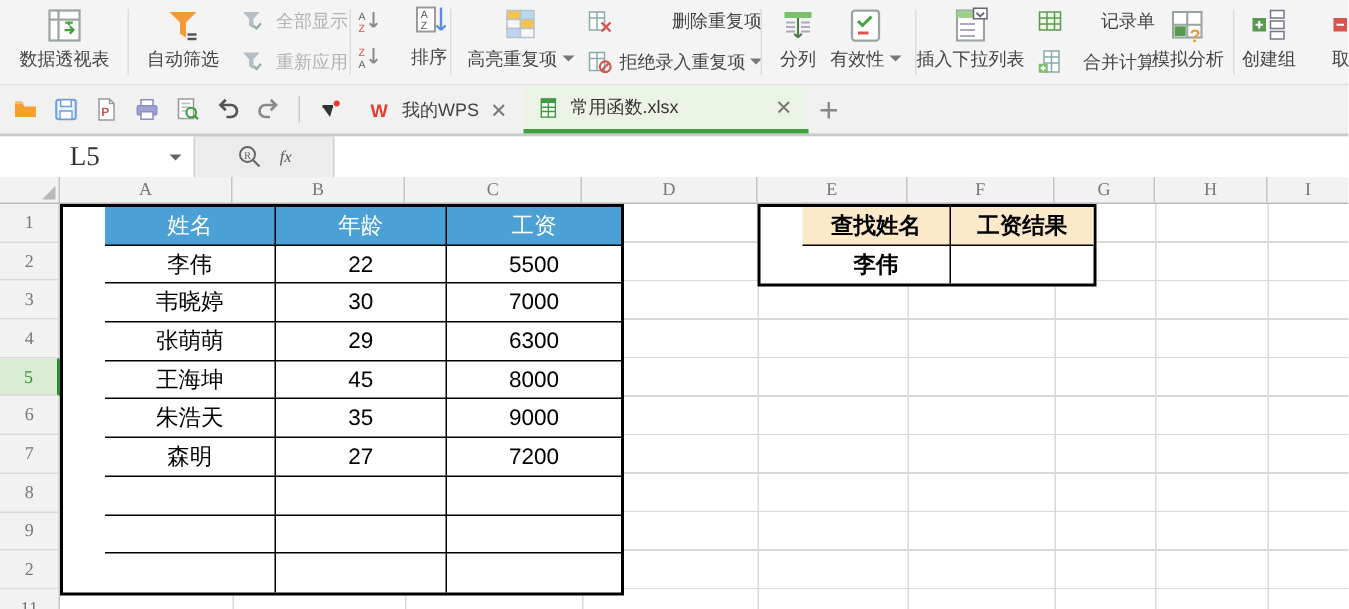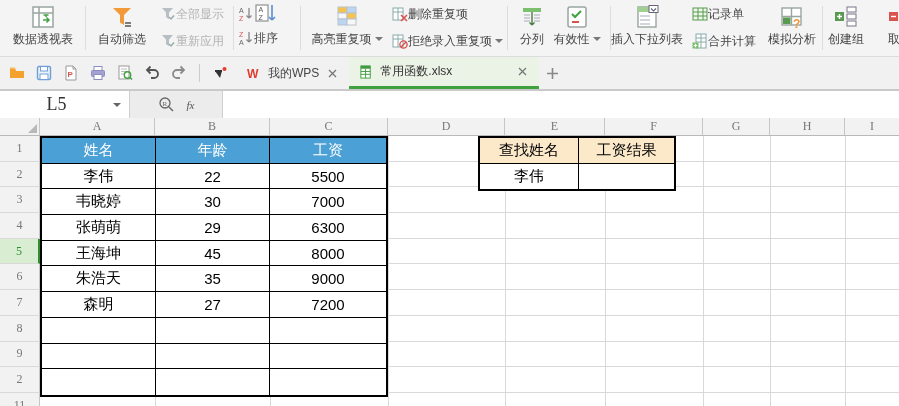--- a/index.html
+++ b/index.html
@@ -10,21 +10,21 @@
   
   .ribbon { position:absolute; left:0; top:0; width:899px; height:57px;
             background:#f4f4f4; border-bottom:1px solid #dcdcdc; }
   .vsep { position:absolute; top:6px; width:1px; height:44px; background:#ddd; }
   .bigbtn { position:absolute; top:2px; height:53px; display:flex; flex-direction:column;
             align-items:center; justify-content:flex-start; cursor:default; }
   .bigbtn .ricon { height:30px; display:flex; align-items:center; justify-content:center; }
   .rlabel { font-size:12px; color:#454545; white-space:nowrap; line-height:14px;
             display:flex; align-items:center; gap:3px; }
   .smallcol { position:absolute; top:4px; display:flex; flex-direction:column; gap:7px; }
-  .smallbtn { display:flex; align-items:center; gap:0; height:20px; }
+  .smallbtn { display:flex; align-items:center; gap:0; height:20px;justify-content:space-between; }
   .smallbtn .rlabel { font-size:12px; }
   .disabled .rlabel { color:#b3b3b3; }
   .caret { width:0; height:0; border-left:4px solid transparent; border-right:4px solid transparent;
            border-top:4px solid #777; display:inline-block; }
 
   
   .tabbar { position:absolute; left:0; top:57px; width:899px; height:33px; background:#f1f1f1;
             border-bottom:1px solid #c9c9c9; display:flex; align-items:stretch; }
   .qat { display:flex; align-items:center; gap:9px; padding:0 8px 0 8px; }
   .qicon { width:18px; height:18px; display:flex; align-items:center; justify-content:center; }
@@ -63,23 +63,23 @@
   .sheet { position:absolute; left:0; top:136px; width:899px; height:270px; overflow:hidden;
            background-image:repeating-linear-gradient(to bottom, transparent 0 24.7px, #d9d9d9 24.7px 25.7px); }
   .rowheaders { position:absolute; left:0; top:0; width:40px; }
   .rh { width:40px; height:25.7px; background:#f2f2f2; border-right:1px solid #c6c6c6;
         border-bottom:1px solid #d9d9d9; display:flex; align-items:center; justify-content:center;
         font-family:"Liberation Serif", serif; font-size:12px; color:#777; }
   .rh.active { background:var(--row_highlight); color:#2f8f2f; border-right:2px solid #2f8f2f; }
   .vline { position:absolute; top:0; bottom:0; width:1px; background:#d9d9d9; }
 
   
-  .xl-table { position:absolute; display:grid; border:2px solid #000; background:#fff; }
+  .xl-table { position:absolute; display:grid; border:2px solid #000; background:#fff;padding-left:28px; }
   .main-table { left:40px; top:0; grid-template-columns:114px 114px 116px; grid-auto-rows:25.7px; }
-  .lookup-table { left:478px; top:0; grid-template-columns:99px 95px; grid-auto-rows:25.7px; }
+  .lookup-table { left:505px; top:0; grid-template-columns:99px 95px; grid-auto-rows:25.7px;font-weight:bold; }
   .xc { border-right:1.6px solid #000; border-bottom:1.6px solid #000; display:flex;
         align-items:center; justify-content:center; font-size:15px; color:#000; overflow:hidden; }
   .xc:nth-last-child(-n+1) {}
   .xc.lastcol { border-right:none; }
   .xc.lastrow { border-bottom:none; }
   .xc.blue { background:var(--header_fill); color:#fff; }
   .xc.cream { background:var(--lookup_fill); }
 
   
   svg { display:block; }

